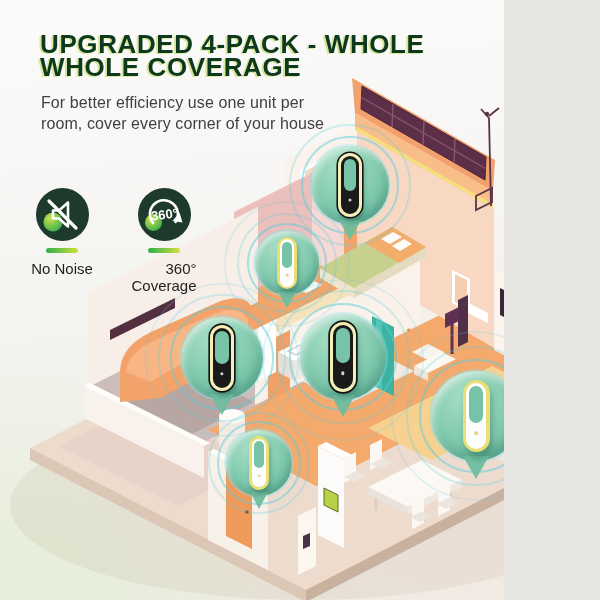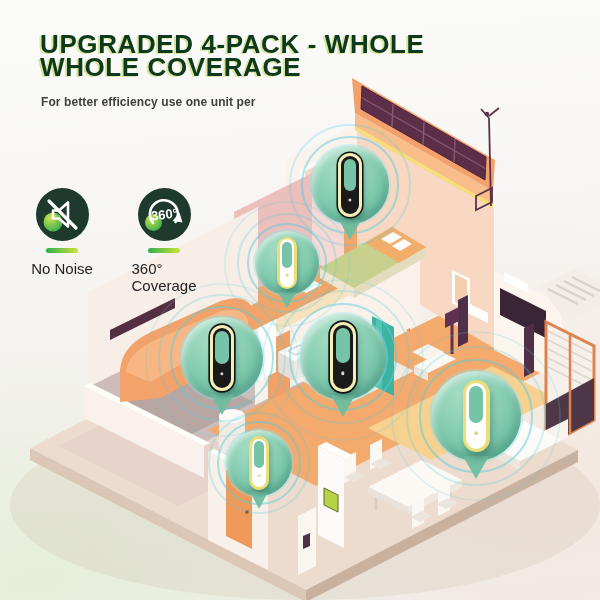--- a/index.html
+++ b/index.html
@@ -1,45 +1,45 @@
 <!DOCTYPE html>
 <html style="--title: #0d3a1e; --subtitle: #3f3f3f; --icon-bg: #1d3a2c; --accent-a: #2fae4d; --accent-b: #cfe23a; --bubble: #7cc7ab; --ripple: #55cedd; --pointer: #6fbd9f; --device-dark: #1a1a1a; --device-light: #fefefe; --ring-cream: #f4eeb9; --ring-yellow: #eadf76; --hole-teal: #77c3a7; --roof-orange: #f2a06c; --solar-panel: #5c2e47;"><head>
 <meta charset="utf-8">
 <style>
   html,body{margin:0;padding:0;background:#e8e6e2;}
   .canvas{
-    position:relative;width:600px;height:600px;overflow:hidden;
+    position:relative;width:504px;height:600px;overflow:hidden;
     font-family:"Liberation Sans","DejaVu Sans",sans-serif;
     background:
       radial-gradient(520px 360px at 88% 78%, rgba(246,224,212,.55), rgba(246,224,212,0) 70%),
       radial-gradient(480px 340px at 6% 96%, rgba(221,237,201,.55), rgba(221,237,201,0) 70%),
       linear-gradient(175deg,#fbfbfa 0%,#f4f2ef 60%,#efeee9 100%);
   }
   .house-svg{position:absolute;left:0;top:0;z-index:1;}
   
   .hdr{position:absolute;left:40px;top:33px;z-index:10;}
   .hdr h1{
     margin:0;font-size:26px;line-height:23px;font-weight:700;letter-spacing:.6px;
     color:var(--title,#0d3a1e);
     text-shadow:-2px 1px 0 rgba(186,212,60,.5);
   }
   .hdr p{
-    margin:13px 0 0 1px;font-size:12px;line-height:21px;font-weight:700;
+    margin:13px 0 0 1px;font-size:16px;line-height:21px;font-weight:400;
     color:var(--subtitle,#3f3f3f);letter-spacing:.1px;
   }
   
   .features{position:absolute;left:17px;top:188px;display:flex;gap:12px;z-index:10;}
   .feature{width:90px;display:flex;flex-direction:column;align-items:center;}
   .icon-circle{width:53px;height:53px;}
   .grad-bar{
     width:32px;height:5px;border-radius:3px;margin-top:7px;
     background:linear-gradient(90deg,var(--accent-a,#2fae4d),var(--accent-b,#cfe23a));
   }
   .feature .label{
-    margin-top:7px;font-size:15px;line-height:17px;text-align:left;color:#1e1e1e;
+    margin-top:7px;font-size:15px;line-height:17px;text-align:right;color:#1e1e1e;
   }
   
   #callouts{position:absolute;inset:0;z-index:5;}
   .callout{
     position:absolute;border-radius:50%;display:flex;align-items:center;justify-content:center;
     background:radial-gradient(circle at 40% 28%, #a9dfc6 0%, var(--bubble,#7cc7ab) 58%, #65b293 100%);
     box-shadow:
       inset .06em .1em .16em rgba(255,255,255,.55),
       inset -.08em -.14em .2em rgba(28,110,98,.3),
       0 0 0 2px rgba(135,228,238,.38);
@@ -339,21 +339,21 @@
           <div class="dbody">
             <i class="dhole"></i>
             <i class="ddot"></i>
           </div>
         </div>
       </div>
     </div>
 
   <header class="hdr">
     <h1><span>UPGRADED 4-PACK - WHOLE</span><br><span>WHOLE COVERAGE</span></h1>
-    <p><span>For better efficiency use one unit per</span><br></p>
+    <p><span>For better efficiency use one unit per</span><br><span>room, cover every corner of your house</span></p>
   </header>
 
   <div class="features">
 
     <div class="feature">
       <div class="icon-circle">
         <svg width="53" height="53" viewBox="0 0 53 53">
           <defs>
             <radialGradient id="lime1" cx="35%" cy="30%" r="80%">
               <stop offset="0%" stop-color="#d3ea4d"></stop>

